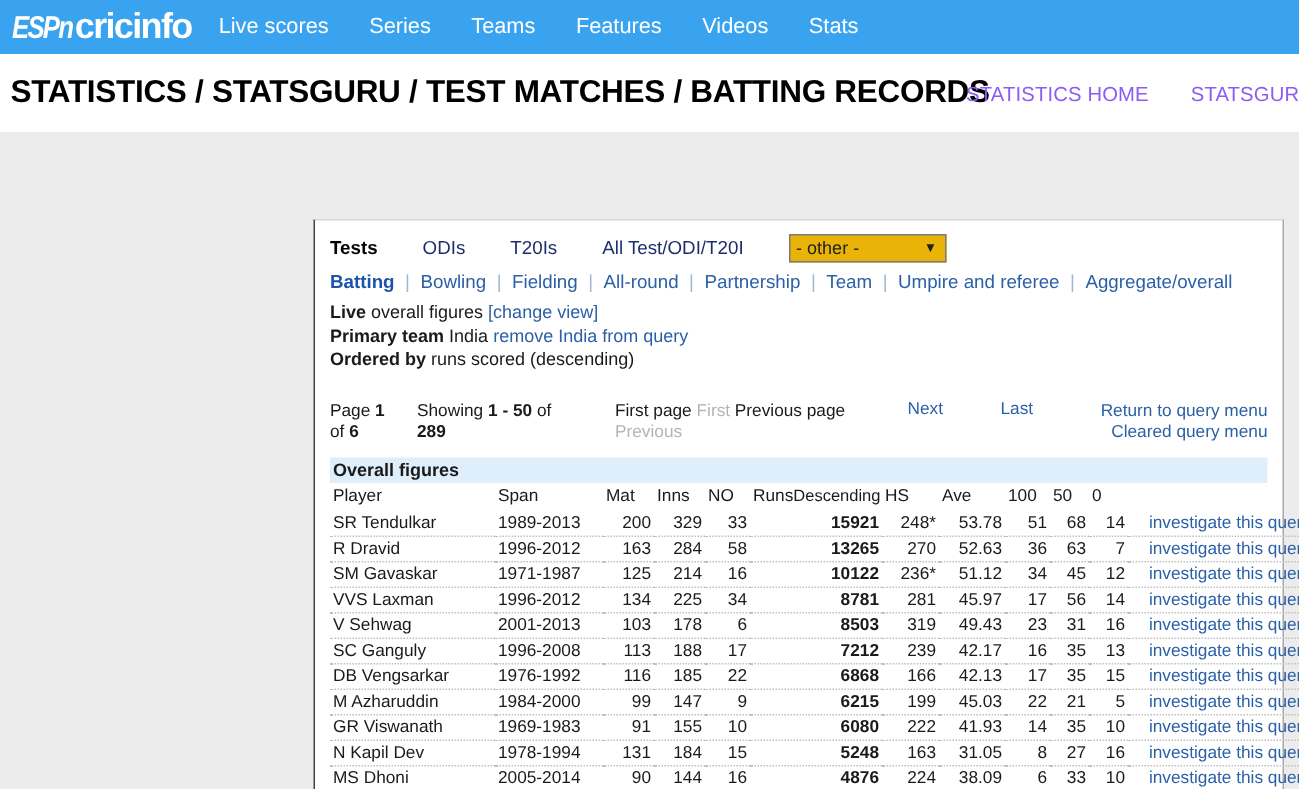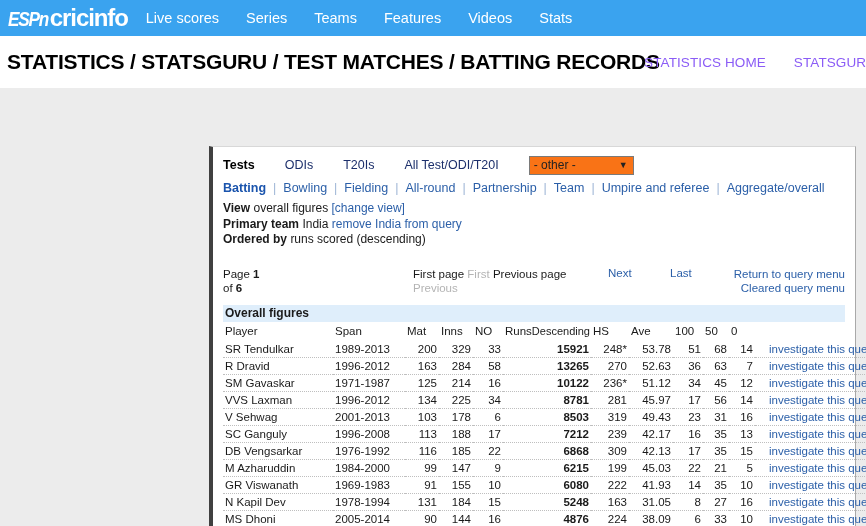--- a/index.html
+++ b/index.html
@@ -99,21 +99,21 @@
   }
 
   
   #panel {
     position: absolute;
     left: 209px;
     top: 58px;
     width: 647px;
     height: 380px;
     background: #ffffff;
-    border-left: 4px solid #404040;
+    border-left: 1px solid #404040;
     border-right: 1px solid #a9a9a9;
     border-top: 1px solid #d8d8d8;
     padding: 0 10px;
   }
 
   
   #tabs-row {
     display: flex;
     align-items: center;
     height: 30px;
@@ -127,21 +127,21 @@
     white-space: nowrap;
   }
   .tab.active { font-weight: bold; color: #000000; }
   #other-select {
     font-family: "Liberation Sans", sans-serif;
     font-size: 12px;
     color: #222;
     width: 105px;
     height: 19px;
     border: 1px solid #7a7a7a;
-    background: #f97316;
+    background: #eab308;
     padding-left: 4px;
     cursor: pointer;
     position: relative;
     display: flex;
     align-items: center;
   }
   #other-select .selarrow {
     position: absolute;
     right: 5px;
     top: 50%;
@@ -303,41 +303,47 @@
       <span class="sep">|</span>
       <a>Team</a>
       <span class="sep">|</span>
       <a>Umpire and referee</a>
       <span class="sep">|</span>
       <a>Aggregate/overall</a>
     </div>
 
     <div id="qinfo">
       <div class="qline">
-        <span class="lbl">View</span>
+        <span class="lbl">Live</span>
         <span>overall figures</span>
         <span class="lnk">[change view]</span>
       </div>
       <div class="qline">
         <span class="lbl">Primary team</span>
         <span>India</span>
         <span class="lnk">remove India from query</span>
       </div>
       <div class="qline">
         <span class="lbl">Ordered by</span>
         <span>runs scored (descending)</span>
       </div>
     </div>
 
     <div id="pager">
       <div id="pg-page">
         <span>Page</span>
         <b class="num">1</b>
         <span>of</span>
         <b class="num">6</b>
+      </div>
+      <div id="pg-show">
+        <span>Showing</span>
+        <b class="num">1 - 50</b>
+        <span>of</span>
+        <b class="num">289</b>
       </div>
       <div id="pg-first">
         <span>First page</span>
         <span class="dim">First</span>
         <span>Previous page</span><br>
         <span class="dim">Previous</span>
       </div>
       <div id="pg-next">Next</div>
       <div id="pg-last">Last</div>
       <div id="pg-right">
@@ -454,21 +460,21 @@
             <td class="c-zero">13</td>
             <td class="c-inv"><a>investigate this query</a></td>
           </tr>
           <tr>
             <td class="c-player">DB Vengsarkar</td>
             <td class="c-span">1976-1992</td>
             <td class="c-mat">116</td>
             <td class="c-inns">185</td>
             <td class="c-no">22</td>
             <td class="c-runs">6868</td>
-            <td class="c-hs">309</td>
+            <td class="c-hs">166</td>
             <td class="c-ave">42.13</td>
             <td class="c-100">17</td>
             <td class="c-50">35</td>
             <td class="c-zero">15</td>
             <td class="c-inv"><a>investigate this query</a></td>
           </tr>
           <tr>
             <td class="c-player">M Azharuddin</td>
             <td class="c-span">1984-2000</td>
             <td class="c-mat">99</td>

